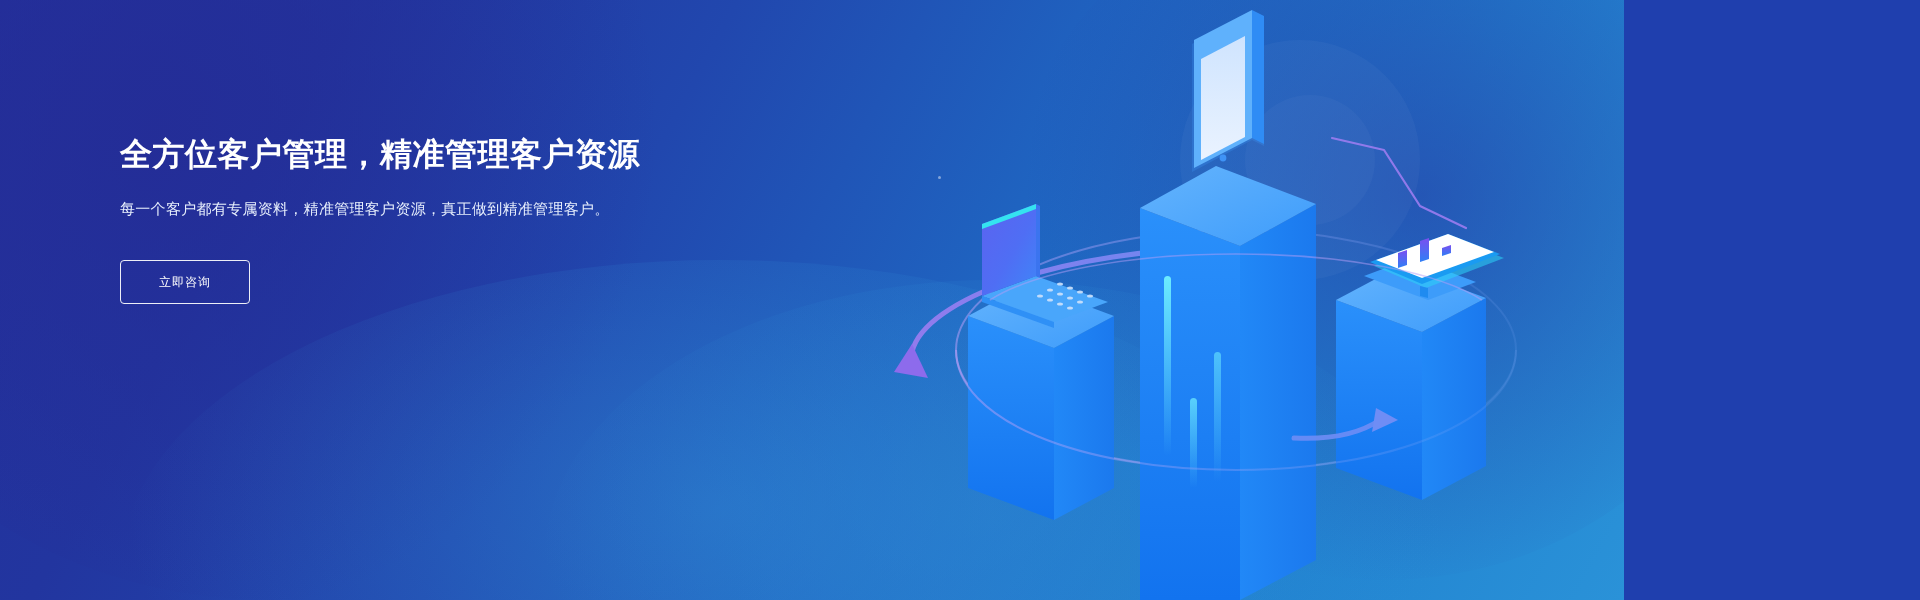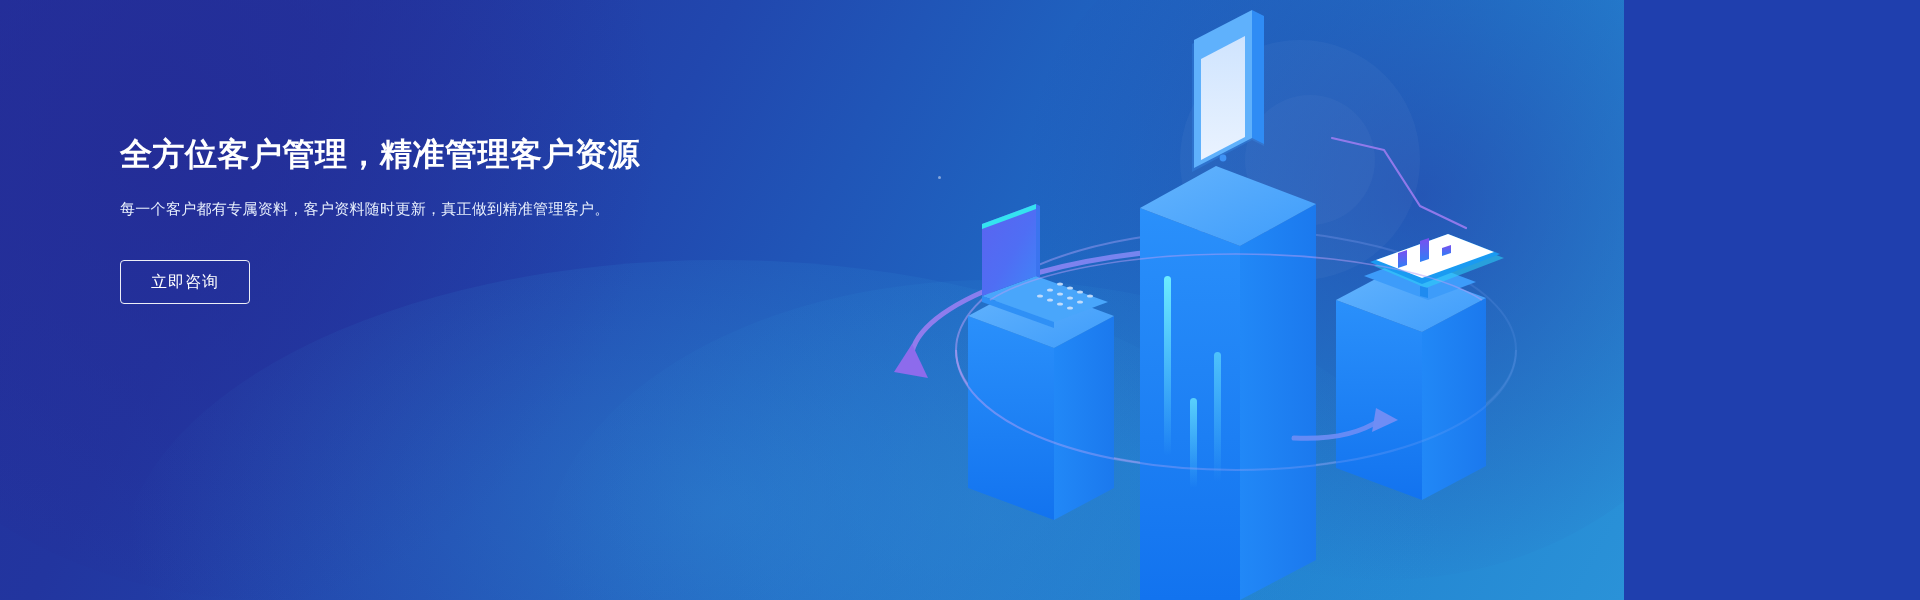--- a/index.html
+++ b/index.html
@@ -77,21 +77,21 @@
   }
   .cta{
     margin-top:38px;
     display:inline-flex;
     align-items:center;
     justify-content:center;
     width:130px; height:44px;
     border:1px solid rgba(255,255,255,.92);
     border-radius:4px;
     color:#ffffff;
-    font-size:16px;
+    font-size:12px;
     letter-spacing:1px;
     background:transparent;
     cursor:pointer;
   }
 
   
   .art{
     position:absolute;
     right:0; top:0;
     width:760px; height:600px;
@@ -108,21 +108,21 @@
   <div class="glow glow-b"></div>
   <div class="glow glow-c"></div>
   <div class="glow glow-d"></div>
   <div class="bg-circle"></div>
   <div class="bg-circle2"></div>
   <div class="speck"></div>
 
   <div class="copy">
     <div class="headline">全方位客户管理，精准管理客户资源</div>
 
-    <div class="subcopy">每一个客户都有专属资料，客户资料随时更新，真正做到精准管理客户。</div>
+    <div class="subcopy">每一个客户都有专属资料，精准管理客户资源，真正做到精准管理客户。</div>
 
     <div class="cta">立即咨询</div>
   </div>
 
   <div class="art">
     <svg viewBox="0 0 760 600" xmlns="http://www.w3.org/2000/svg">
       <defs>
         <linearGradient id="gPillarFront" x1="0" y1="0" x2="0" y2="1">
           <stop offset="0%" stop-color="#2a90fb"></stop>
           <stop offset="100%" stop-color="#1273ef"></stop>

